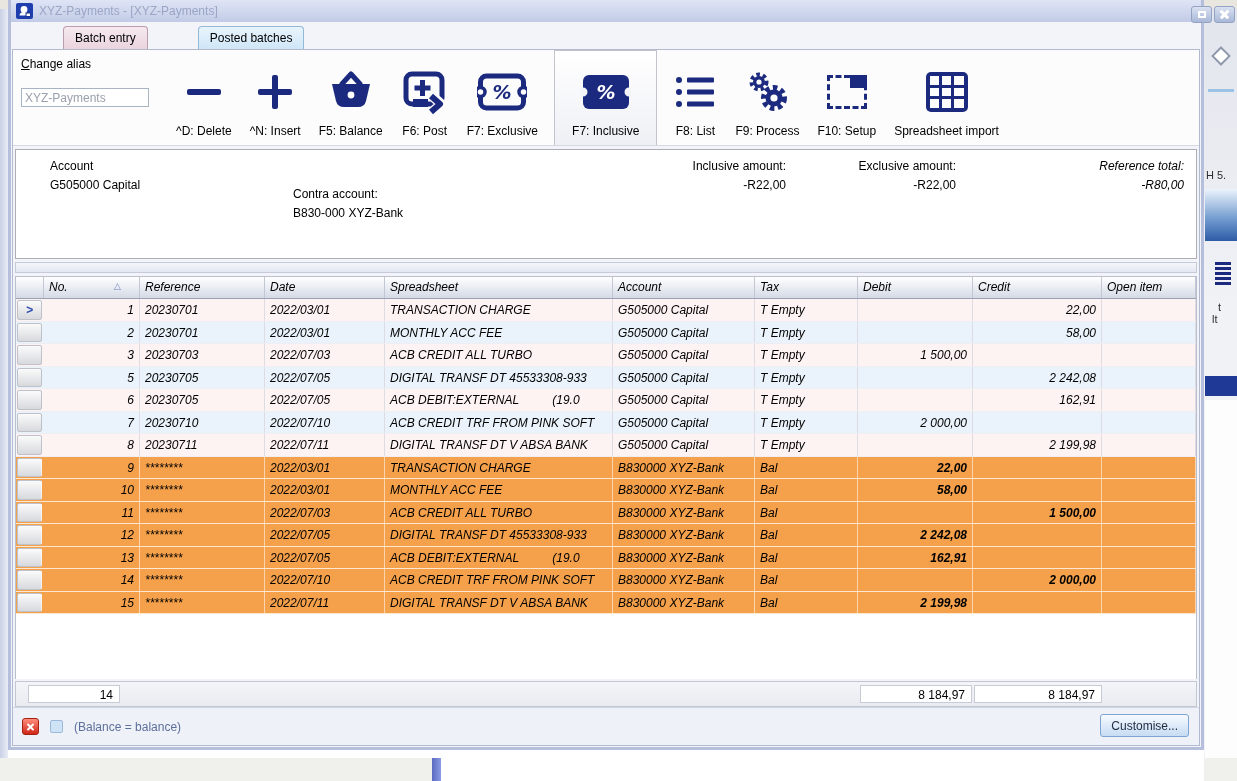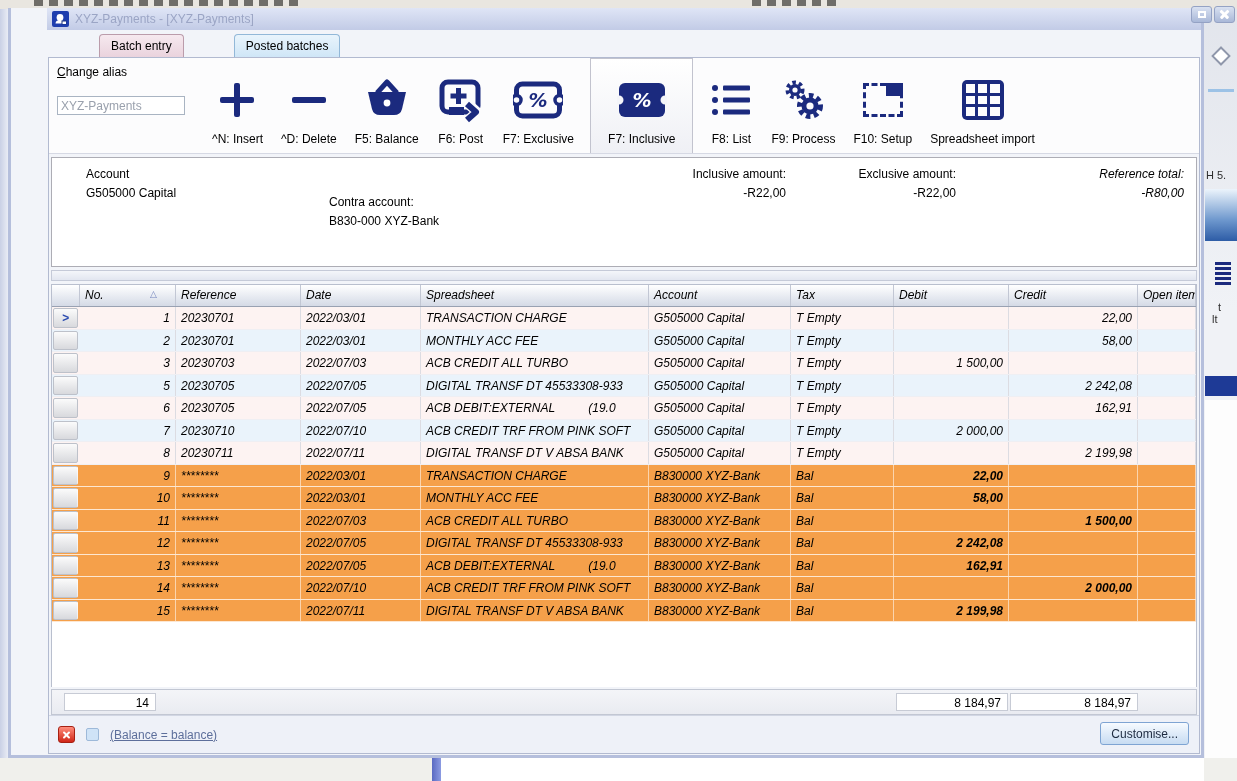--- a/index.html
+++ b/index.html
@@ -45,23 +45,23 @@
     background:linear-gradient(#d9e1f1,#a9b8d8); border:1px solid #94a2c4;
     display:flex; align-items:center; justify-content:center; }
   .win-max { left:1191px; }
   .win-close { left:1214px; }
   .win-max .sq { width:8px; height:7px; border:2px solid #fff; }
   .win-close .xbar { position:absolute; width:11px; height:2.5px; background:#fff; border-radius:1px; }
   .win-close .x1 { transform:rotate(45deg); }
   .win-close .x2 { transform:rotate(-45deg); }
 
   
-  .window { position:absolute; left:8px; top:8px; width:1196px; height:750px;
+  .window { position:absolute; left:8px; top:0; width:1196px; height:750px;
     border:3px solid #b5bfdc; border-top:none; background:#f2f4f9;
-    display:flex; flex-direction:column;padding-left:36px; }
+    display:flex; flex-direction:column; }
   .titlebar { height:22px; flex:none; background:linear-gradient(#dfe5f6,#c2cbe6);
     display:flex; align-items:center; gap:6px; padding:0 5px; }
   .title-text { font-size:12px; color:#9ba5c5; }
 
   .tabs { height:27px; flex:none; display:flex; align-items:flex-end; gap:2px; padding-left:4px; }
   .tab { height:23px; padding:0 11px; font-size:12px; display:flex; align-items:center;
     border-radius:4px 4px 0 0; border:1px solid #b0a0b0; border-bottom:none; cursor:default;margin-left:48px; }
   .tab.active { background:linear-gradient(#f6e9ef,#ead3dd); border-color:#bb9cab; position:relative; z-index:2; }
   .tab.inactive { background:linear-gradient(#e9f4fc,#cfe6f7); border-color:#92b8d8; }
 
@@ -138,21 +138,21 @@
     background:linear-gradient(#f4f5f8,#e9ebf1); border:1px solid #c2c7d3; }
   .tbox { position:absolute; top:3px; height:18px; background:#fff; border:1px solid #c7cbd5;
     font-size:12px; text-align:right; padding:2px 6px 0 0; }
   .tb-count  { left:12px;  width:92px; }
   .tb-debit  { left:844px; width:112px; }
   .tb-credit { left:958px; width:128px; }
 
   
   .statusbar { height:38px; flex:none; display:flex; align-items:center; gap:11px;
     padding:0 9px; background:#eef1f8; border-top:1px solid #d1d6e3;
-    font-size:12px; color:#5d6f9b; position:relative;text-decoration:underline; }
+    font-size:12px; color:#5d6f9b; position:relative; }
   .red-x { width:17px; height:17px; border-radius:3px; border:1px solid #a62012;
     background:linear-gradient(#ff8d7c,#d02617); position:relative; flex:none;
     display:flex; align-items:center; justify-content:center; }
   .red-x .xbar { position:absolute; width:9px; height:2px; background:#fff; border-radius:1px; }
   .red-x .x1 { transform:rotate(45deg); } .red-x .x2 { transform:rotate(-45deg); }
   .blue-sq { width:13px; height:13px; background:#cfe3f7; border:1px solid #9db9d9;
     border-radius:2px; flex:none; }
   .customise { position:absolute; right:10px; top:6px; height:23px; padding:0 10px;
     background:linear-gradient(#f7fbff,#dcE9f8 55%,#c7dcf2); border:1px solid #7ea4d3;
     border-radius:3px; font-size:12px; color:#1d2a40; display:flex; align-items:center; }
@@ -215,35 +215,35 @@
 
       <div class="toolbar">
         <div class="alias">
           <div class="alias-label"><span class="mn">C</span><span>hange alias</span></div>
           <input class="alias-input" type="text" value="XYZ-Payments" style="">
         </div>
         <div class="tools">
 
           <div class="tool">
             <div class="icon-box">
+              <svg width="40" height="40">
+                  <rect class="navy" x="3" y="17" width="34" height="6" rx="2"></rect>
+                </svg>
+            </div>
+            <span class="tl">^D: Delete</span>
+          </div>
+
+          <div class="tool">
+            <div class="icon-box">
               <svg width="42" height="42">
                   <rect class="navy" x="18" y="4" width="6" height="34" rx="2"></rect>
                   <rect class="navy" x="4" y="18" width="34" height="6" rx="2"></rect>
                 </svg>
             </div>
             <span class="tl">^N: Insert</span>
-          </div>
-
-          <div class="tool">
-            <div class="icon-box">
-              <svg width="40" height="40">
-                  <rect class="navy" x="3" y="17" width="34" height="6" rx="2"></rect>
-                </svg>
-            </div>
-            <span class="tl">^D: Delete</span>
           </div>
 
           <div class="tool">
             <div class="icon-box">
               <svg width="46" height="42" viewBox="0 0 46 42">
                   <path d="M13 14 L23 3 L33 14" fill="none" stroke="#1b2a7e" stroke-width="5" stroke-linejoin="round"></path>
                   <path class="navy" d="M4 13 h38 l-4 17 q-1.5 6 -8 6 h-14 q-6.5 0 -8 -6 z"></path>
                   <circle cx="23" cy="24" r="3.4" fill="#fff"></circle>
                 </svg>
             </div>

